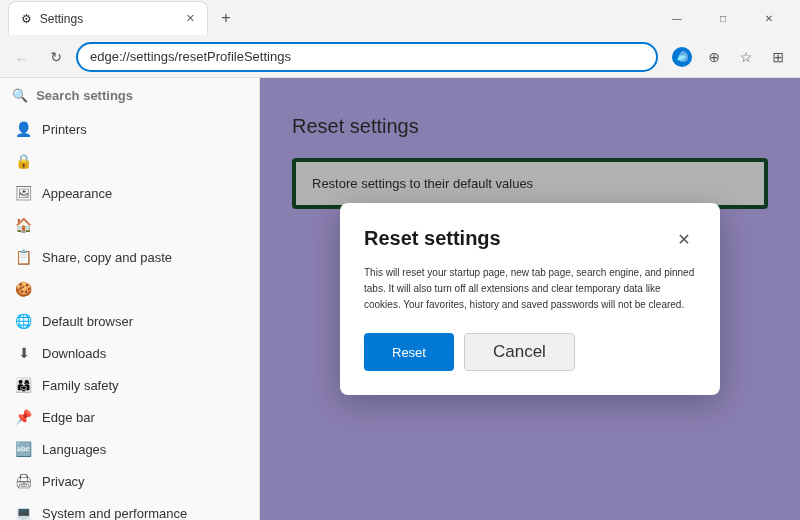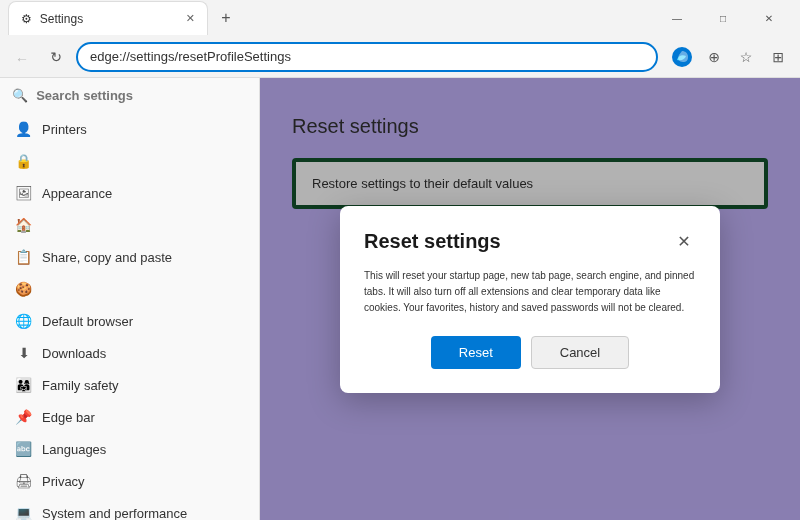--- a/index.html
+++ b/index.html
@@ -40,23 +40,23 @@
 
     
     .overlay { position: absolute; top: 0; left: 0; right: 0; bottom: 0; background: rgba(0,0,0,0.3); display: flex; align-items: center; justify-content: center; z-index: 10; }
 
     
     .dialog { background: #fff; border-radius: 8px; box-shadow: 0 8px 32px rgba(0,0,0,0.25); width: 380px; padding: 24px; position: relative; }
     .dialog-header { display: flex; align-items: flex-start; justify-content: space-between; margin-bottom: 14px; }
     .dialog-title { font-size: 20px; font-weight: 600; color: #1a1a1a; }
     .dialog-close { background: none; border: none; cursor: pointer; font-size: 16px; color: #555; padding: 0; width: 24px; height: 24px; display: flex; align-items: center; justify-content: center; border-radius: 4px; }
     .dialog-body { font-size: 10px; color: #333; line-height: 1.6; margin-bottom: 20px; }
-    .dialog-footer { display: flex; gap: 10px; justify-content: center; }
+    .dialog-footer { display: flex; gap: 10px; }
     .btn-reset { background: #0078d4; color: #fff; border: none; border-radius: 4px; padding: 8px 28px; font-size: 13px; cursor: pointer; font-weight: 500; }
-    .btn-cancel { background: #f0f0f0; color: #333; border: 1px solid #ccc; border-radius: 4px; padding: 8px 28px; font-size: 13px; cursor: pointer; }
+    .btn-cancel { background: #f0f0f0; color: #333; border: 1px solid #ccc; border-radius: 4px; padding: 8px 28px; font-size: 17px; cursor: pointer; }
 
     
     .sidebar::-webkit-scrollbar { width: 6px; }
     .sidebar::-webkit-scrollbar-thumb { background: #ccc; border-radius: 3px; }
   </style>
 </head>
 <body>
 
 <div class="browser-chrome">
 

